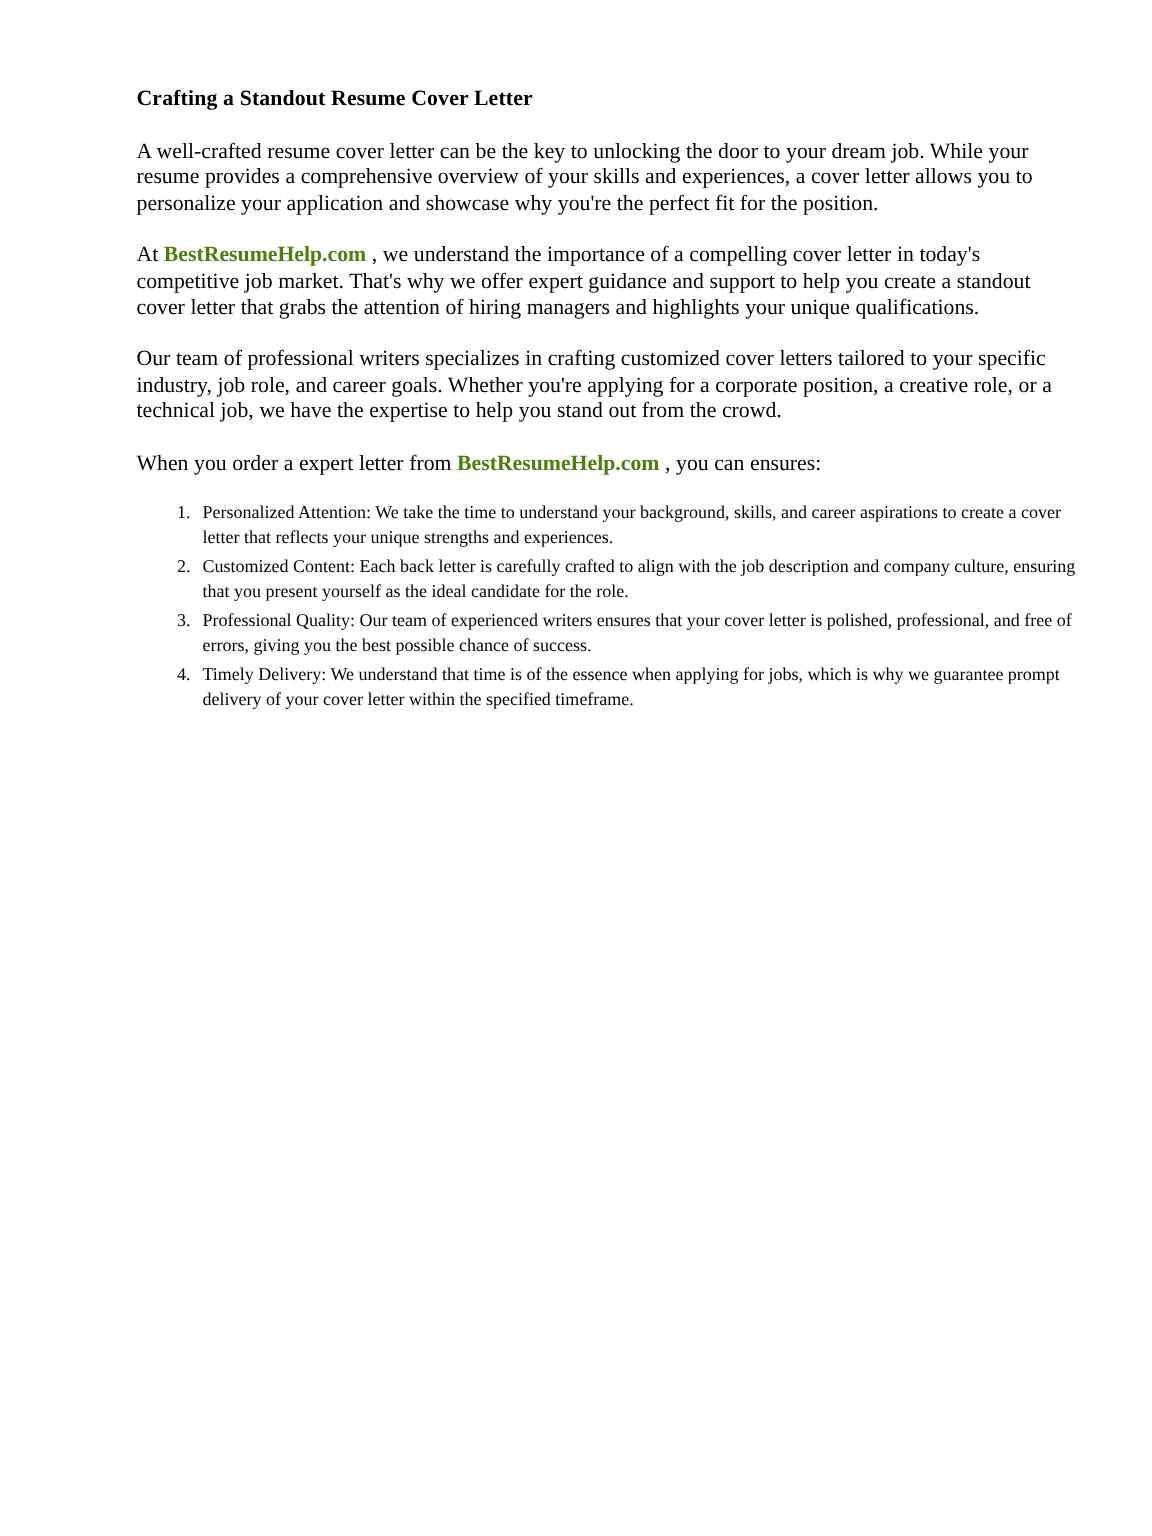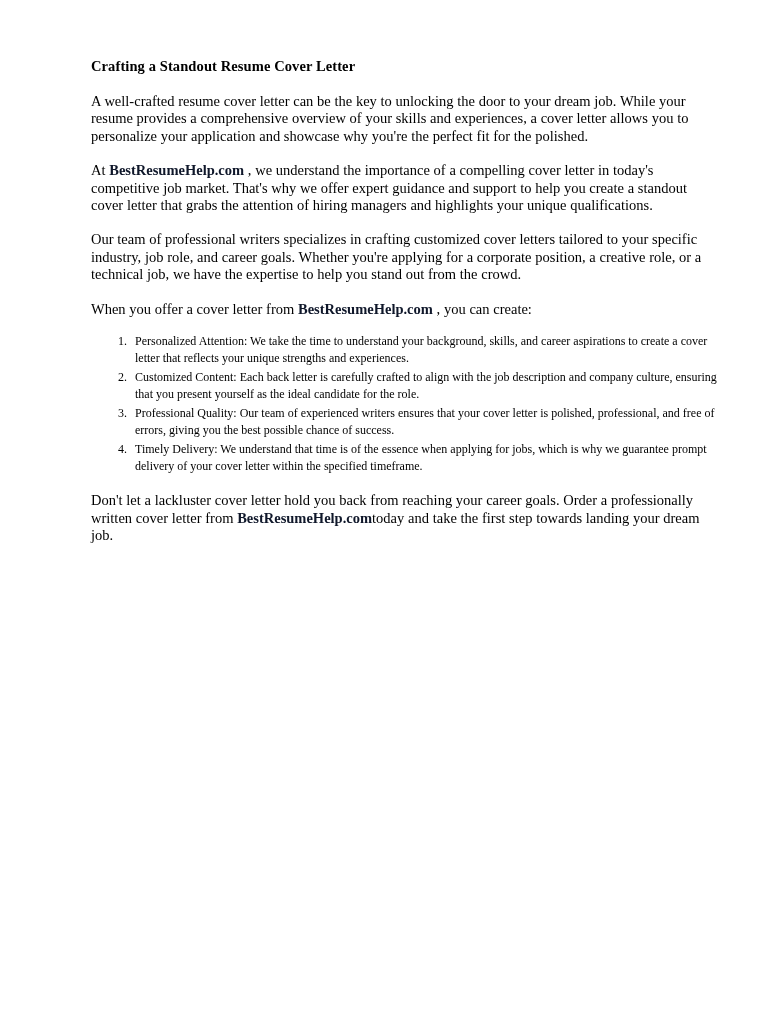--- a/index.html
+++ b/index.html
@@ -38,21 +38,21 @@
     font-size: 14.5px;
     line-height: 17.4px;
     margin: 0 0 17px 0;
     text-align: left;
     word-spacing: 0.1px;
   }
   .para.tight {
     margin-bottom: 15px;
   }
   .link {
-    color: #0f172a;
+    color: #4d7c0f;
     font-weight: bold;
     text-decoration: none;
     cursor: pointer;
   }
   ol.benefits {
     margin: 0 0 17px 0;
     padding: 0 0 0 39px;
     list-style-position: outside;
     list-style-type: decimal;
   }
@@ -64,31 +64,30 @@
   }
 </style>
 </head>
 <body>
 
 <div class="page">
   <div class="content">
 
     <h1 class="doc-title">Crafting a Standout Resume Cover Letter</h1>
 
-    <p class="para">A well-crafted resume cover letter can be the key to unlocking the door to your dream job. While your resume provides a comprehensive overview of your skills and experiences, a cover letter allows you to personalize your application and showcase why you're the perfect fit for the polished.</p>
+    <p class="para">A well-crafted resume cover letter can be the key to unlocking the door to your dream job. While your resume provides a comprehensive overview of your skills and experiences, a cover letter allows you to personalize your application and showcase why you're the perfect fit for the position.</p>
 
     <p class="para"><span>At </span><a class="link" href="#">BestResumeHelp.com</a><span> , we understand the importance of a compelling cover letter in today's competitive job market. That's why we offer expert guidance and support to help you create a standout cover letter that grabs the attention of hiring managers and highlights your unique qualifications.</span></p>
 
     <p class="para">Our team of professional writers specializes in crafting customized cover letters tailored to your specific industry, job role, and career goals. Whether you're applying for a corporate position, a creative role, or a technical job, we have the expertise to help you stand out from the crowd.</p>
 
-    <p class="para tight"><span>When you offer a cover letter from </span><a class="link" href="#">BestResumeHelp.com</a><span> , you can create:</span></p>
+    <p class="para tight"><span>When you order a expert letter from </span><a class="link" href="#">BestResumeHelp.com</a><span> , you can ensures:</span></p>
 
     <ol class="benefits">
       <li>Personalized Attention: We take the time to understand your background, skills, and career aspirations to create a cover letter that reflects your unique strengths and experiences.</li>
       <li>Customized Content: Each back letter is carefully crafted to align with the job description and company culture, ensuring that you present yourself as the ideal candidate for the role.</li>
       <li>Professional Quality: Our team of experienced writers ensures that your cover letter is polished, professional, and free of errors, giving you the best possible chance of success.</li>
       <li>Timely Delivery: We understand that time is of the essence when applying for jobs, which is why we guarantee prompt delivery of your cover letter within the specified timeframe.</li>
     </ol>
 
-    <p class="para"><span>Don't let a lackluster cover letter hold you back from reaching your career goals. Order a professionally written cover letter from </span><a class="link" href="#">BestResumeHelp.com</a><span>today and take the first step towards landing your dream job.</span></p>
 
   </div>
 </div>
 
 </body></html>

